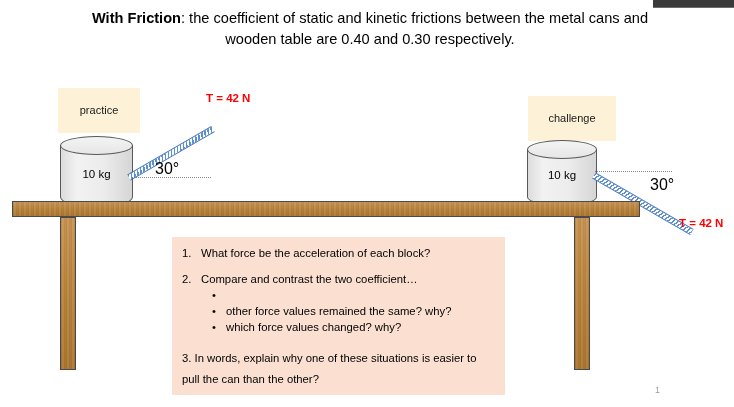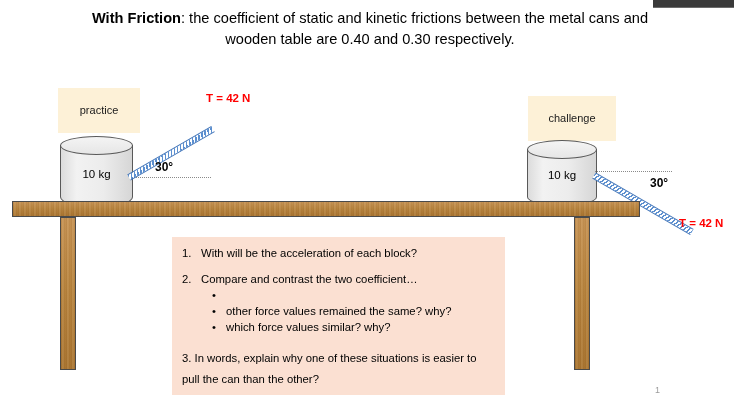--- a/index.html
+++ b/index.html
@@ -148,23 +148,22 @@
     position: absolute;
     height: 0;
     border-top: 1px dotted #8a8a8a;
   }
   #dot-left { left: 131px; top: 177px; width: 80px; }
   #dot-right { left: 595px; top: 171px; width: 77px; }
 
   
   .angle {
     position: absolute;
-    font-size: 12px;
-    color: #000000;
-    font-weight: bold;
+    font-size: 16px;
+    color: #000000;
   }
   #angle-left { left: 155px; top: 160px; }
   #angle-right { left: 650px; top: 176px; }
 
   
   .tension {
     position: absolute;
     font-size: 11.5px;
     font-weight: bold;
     color: #ff0000;
@@ -255,36 +254,36 @@
   <div class="angle" id="angle-right">30°</div>
   <div class="tension" id="tension-right">T = 42 N</div>
 
   <div class="wood" id="table-top"></div>
   <div class="wood" id="table-leg-left"></div>
   <div class="wood" id="table-leg-right"></div>
 
   <div id="question-box">
     <div class="q-row">
       <span class="q-num">1.</span>
-      <span class="q-text">With will be the acceleration of each block?</span>
+      <span class="q-text">What force be the acceleration of each block?</span>
     </div>
     <div class="q-gap"></div>
     <div class="q-row">
       <span class="q-num">2.</span>
       <span class="q-text">Compare and contrast the two coefficient…</span>
     </div>
     <div class="q-bullet">
       <span class="b-dot">•</span>
     </div>
     <div class="q-bullet">
       <span class="b-dot">•</span>
       <span>other force values remained the same? why?</span>
     </div>
     <div class="q-bullet">
       <span class="b-dot">•</span>
-      <span>which force values similar? why?</span>
+      <span>which force values changed? why?</span>
     </div>
     <div class="q-final">3. In words, explain why one of these situations is easier to pull the can than the other?</div>
   </div>
 
   <div id="page-number">1</div>
 
 </div>
 
 </body></html>

